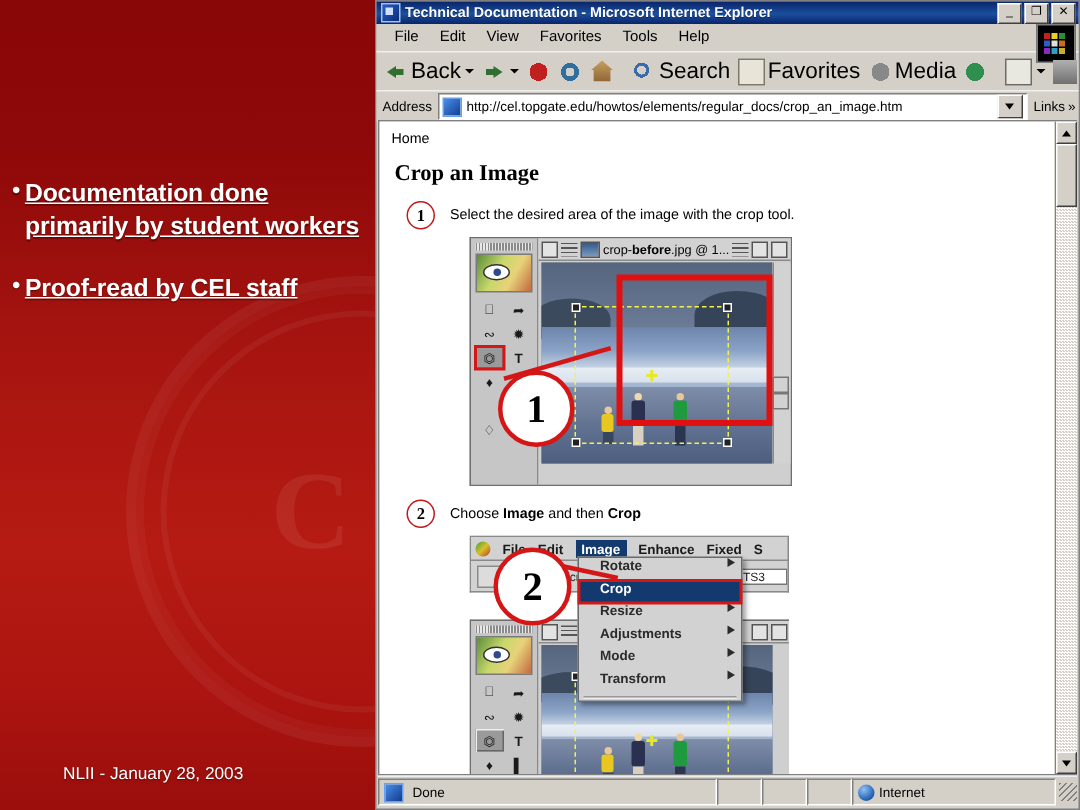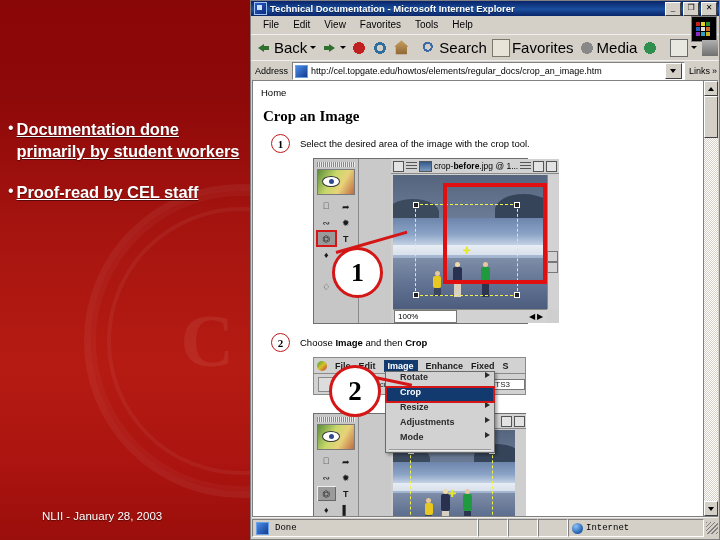--- a/index.html
+++ b/index.html
@@ -191,21 +191,21 @@
     position:relative;overflow:hidden;}
   .ps-eye{position:absolute;left:4px;top:6px;width:16px;height:9px;border-radius:50%;
     background:#fff;border:1px solid #333;}
   .ps-eye:after{content:"";position:absolute;left:6px;top:2px;width:5px;height:5px;
     border-radius:50%;background:#2d4a8a;}
   .ps-grid{display:grid;grid-template-columns:1fr 1fr;gap:1px;padding:2px 3px;}
   .ps-cell{height:15px;display:flex;align-items:center;justify-content:center;
     font-size:9px;color:#1a1a1a;position:relative;}
   .ps-cell.sel{background:#9a9a9a;box-shadow:inset 1px 1px 0 #efefef, inset -1px -1px 0 #666;}
   .ps-cell.crop-hl{outline:2px solid #d41616;outline-offset:-1px;}
-  .ps-doc{flex:1 1 auto;position:relative;background:#cfcfcf;margin-left:32px;}
+  .ps-doc{flex:1 1 auto;position:relative;background:#cfcfcf;}
   .ps-title{
     height:14px;background:#d2d2d2;border-bottom:1px solid #8a8a8a;
     display:flex;align-items:center;padding:0 2px;gap:2px;
   }
   .ps-tbox{width:9px;height:9px;border:1px solid #555;background:#e3e3e3;}
   .ps-tlines{width:11px;height:9px;background:
     repeating-linear-gradient(180deg,#555 0 1px,#d2d2d2 1px 3px);}
   .ps-thumb{width:11px;height:9px;background:linear-gradient(#355a8a,#7a9ac0);border:1px solid #555;}
   .ps-tname{font-size:8.5px;color:#000;flex:1 1 auto;white-space:nowrap;overflow:hidden;}
   .ps-tname b{font-weight:bold;}
@@ -273,21 +273,21 @@
   .ps2-win{
     position:absolute;left:0;top:56px;width:213px;height:119px;
     border:1px solid #6f6f6f;background:#c9c9c9;display:flex;
   }
   .statusbar{
     position:absolute;left:1px;right:1px;bottom:1px;height:20px;background:#d4d0c8;
     display:flex;align-items:center;border-top:1px solid #efefef;
   }
   .sb-pane{
     height:16px;border:1px solid;border-color:#808080 #fff #fff #808080;
-    display:flex;align-items:center;padding:0 3px;gap:3px;font-size:9px;color:#000;font-family:Liberation Mono, monospace;
+    display:flex;align-items:center;padding:0 3px;gap:3px;font-size:9px;color:#000;
   }
   .sb-main{flex:1 1 auto;}
   .sb-sm{width:22px;}
   .sb-zone{width:128px;}
   .globe{width:11px;height:11px;border-radius:50%;
     background:radial-gradient(circle at 35% 30%,#8fc0f5,#1e5fae 70%);flex:0 0 auto;}
   .grip{width:12px;height:12px;margin-left:2px;background:
     repeating-linear-gradient(135deg,#808080 0 1px,#d4d0c8 1px 3px);}
 </style>
 </head>
@@ -503,26 +503,20 @@
               </div>
             </div>
 
             <div class="crop-box" style="left:52px;top:24px;width:96px;height:93px;z-index:4;"></div>
 
             <div class="ps-sc-v">
               <div class="ps-arr" style="top:76px;"></div>
               <div class="ps-arr" style="top:87px;"></div>
             </div>
 
-            <div class="ps-status">
-              <div class="ps-zoom">100%</div>
-              <div style="flex:1 1 auto"></div>
-              <span style="font-size:8px;padding-right:2px;">◀</span>
-              <span style="font-size:8px;padding-right:4px;">▶</span>
-            </div>
           </div>
 
           <div class="callout-line" style="left:22px;top:92px;width:74px;transform:rotate(-16deg);z-index:7;"></div>
           <div class="callout" style="left:18px;top:88px;width:45px;height:45px;font-size:26px;z-index:8;">1</div>
         </div>
 
         <div class="step" style="margin-top:9px;">
           <div class="step-num">2</div>
           <div class="step-txt"><span>Choose </span><b>Image</b><span> and then </span><b>Crop</b></div>
         </div>
@@ -558,20 +552,24 @@
             <div class="dd-item">
               <span>Resize</span>
               <i class="dd-sub"></i>
             </div>
             <div class="dd-item">
               <span>Adjustments</span>
               <i class="dd-sub"></i>
             </div>
             <div class="dd-item">
               <span>Mode</span>
+              <i class="dd-sub"></i>
+            </div>
+            <div class="dd-item">
+              <span>Transform</span>
               <i class="dd-sub"></i>
             </div>
             <div class="dd-sep"></div>
           </div>
 
           <div class="ps2-win">
             <div class="ps-tools">
               <div class="ps-grip"></div>
               <div class="ps-swatch">
                 <div class="ps-eye"></div>

